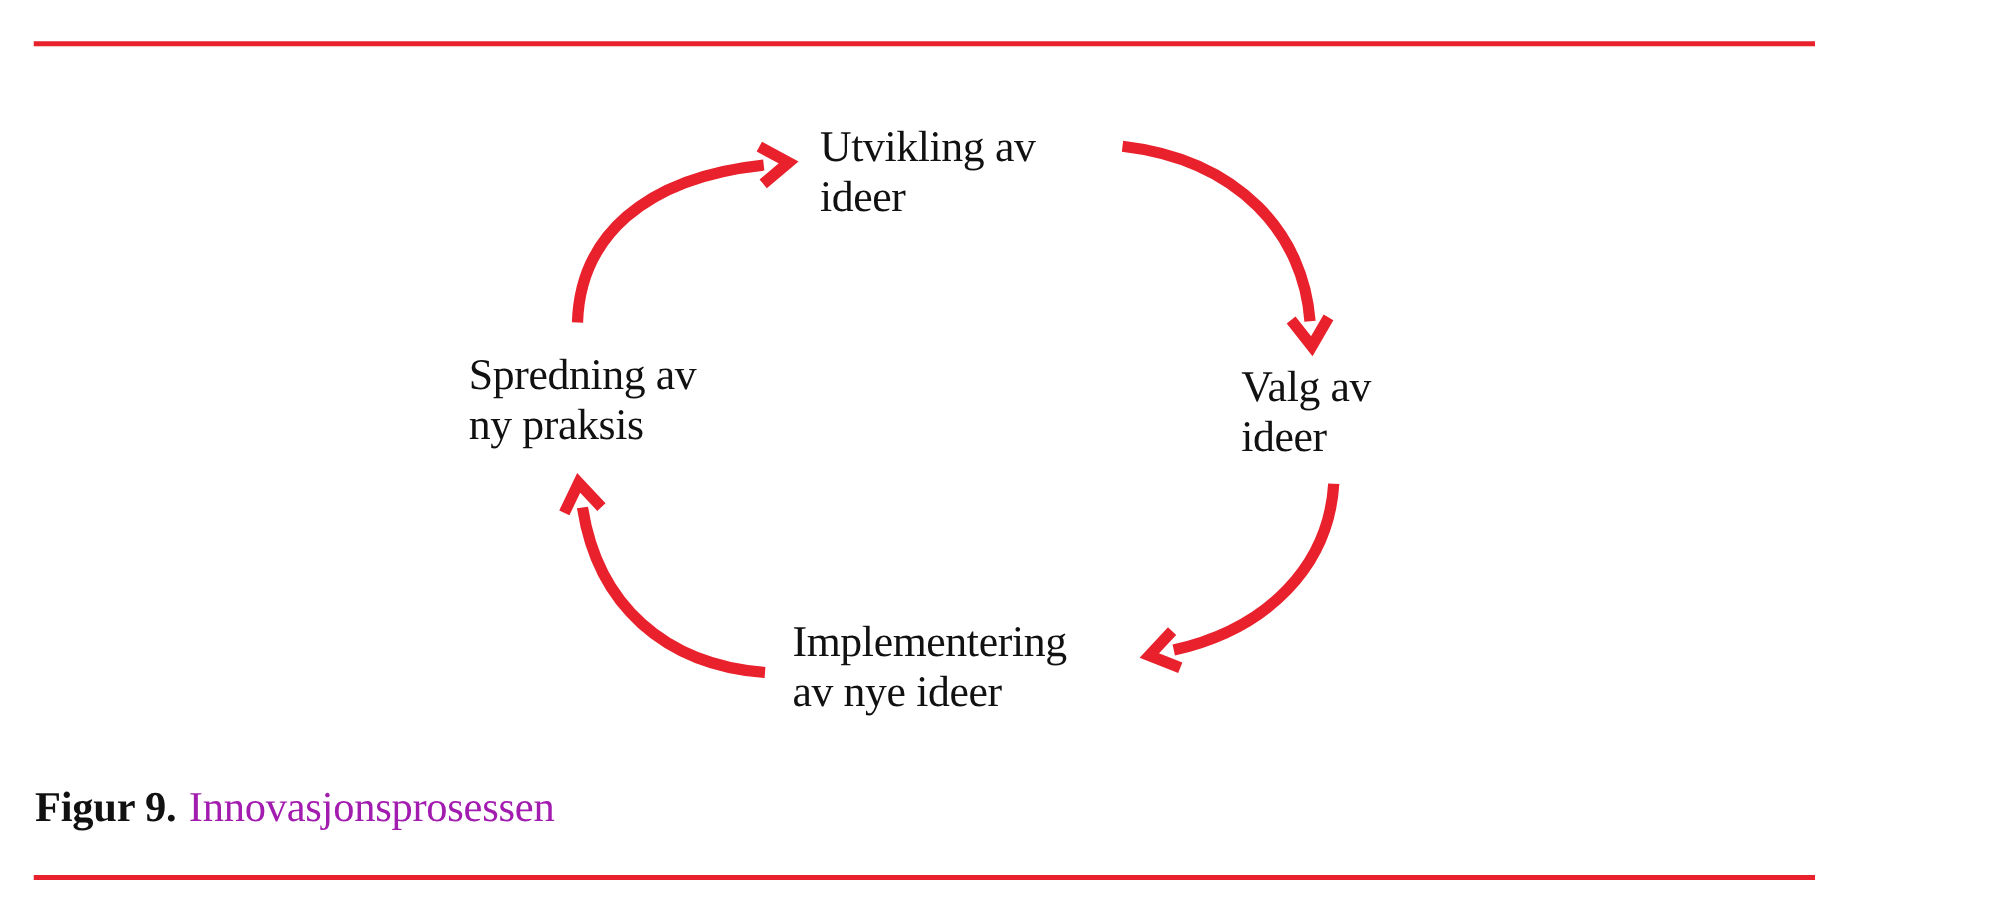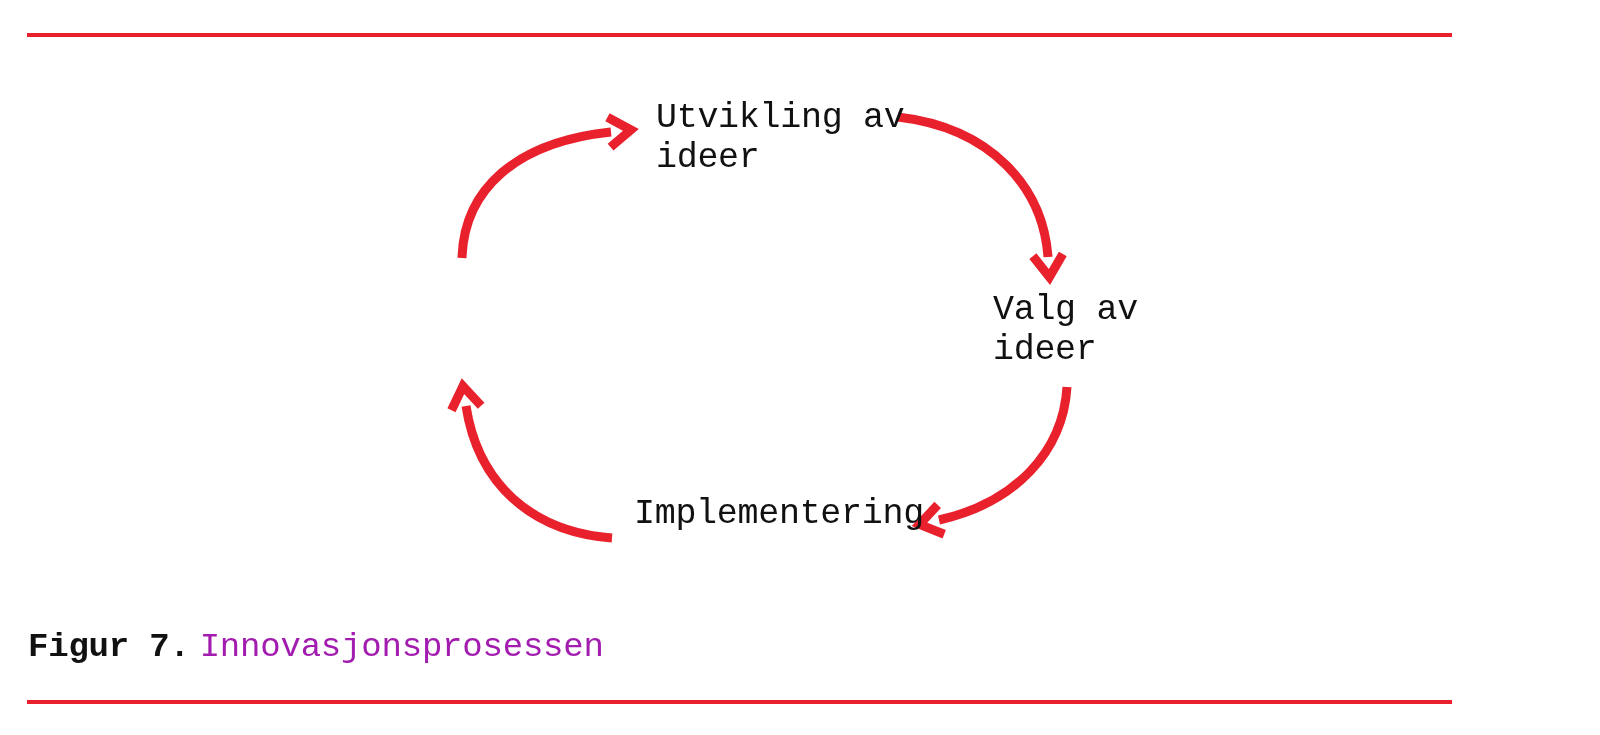--- a/index.html
+++ b/index.html
@@ -6,21 +6,21 @@
     margin: 0;
     padding: 0;
     background: #ffffff;
   }
   .canvas {
     position: relative;
     width: 1452px;
     height: 735px;
     background: #ffffff;
     overflow: hidden;
-    font-family: Liberation Mono, monospace;
+    font-family: Liberation Serif, serif;
     color: #111111;
   }
   .rule {
     position: absolute;
     left: 27px;
     width: 1546px;
     height: 4px;
     background: var(--red, #E8212C);
   }
   .rule-top { top: 33px; }
@@ -100,22 +100,27 @@
     <div>ideer</div>
   </div>
 
   <div class="stage stage-valg">
     <div>Valg av</div>
     <div>ideer</div>
   </div>
 
   <div class="stage stage-implementering">
     <div>Implementering</div>
+    <div>av nye ideer</div>
   </div>
 
+  <div class="stage stage-spredning">
+    <div>Spredning av</div>
+    <div>ny praksis</div>
+  </div>
 
   <div class="caption">
-    <span class="caption-label">Figur 7.</span><span class="caption-text">Innovasjonsprosessen</span>
+    <span class="caption-label">Figur 9.</span><span class="caption-text">Innovasjonsprosessen</span>
   </div>
 
   <div class="rule rule-bottom"></div>
 
 </div>
 
 </body></html>

